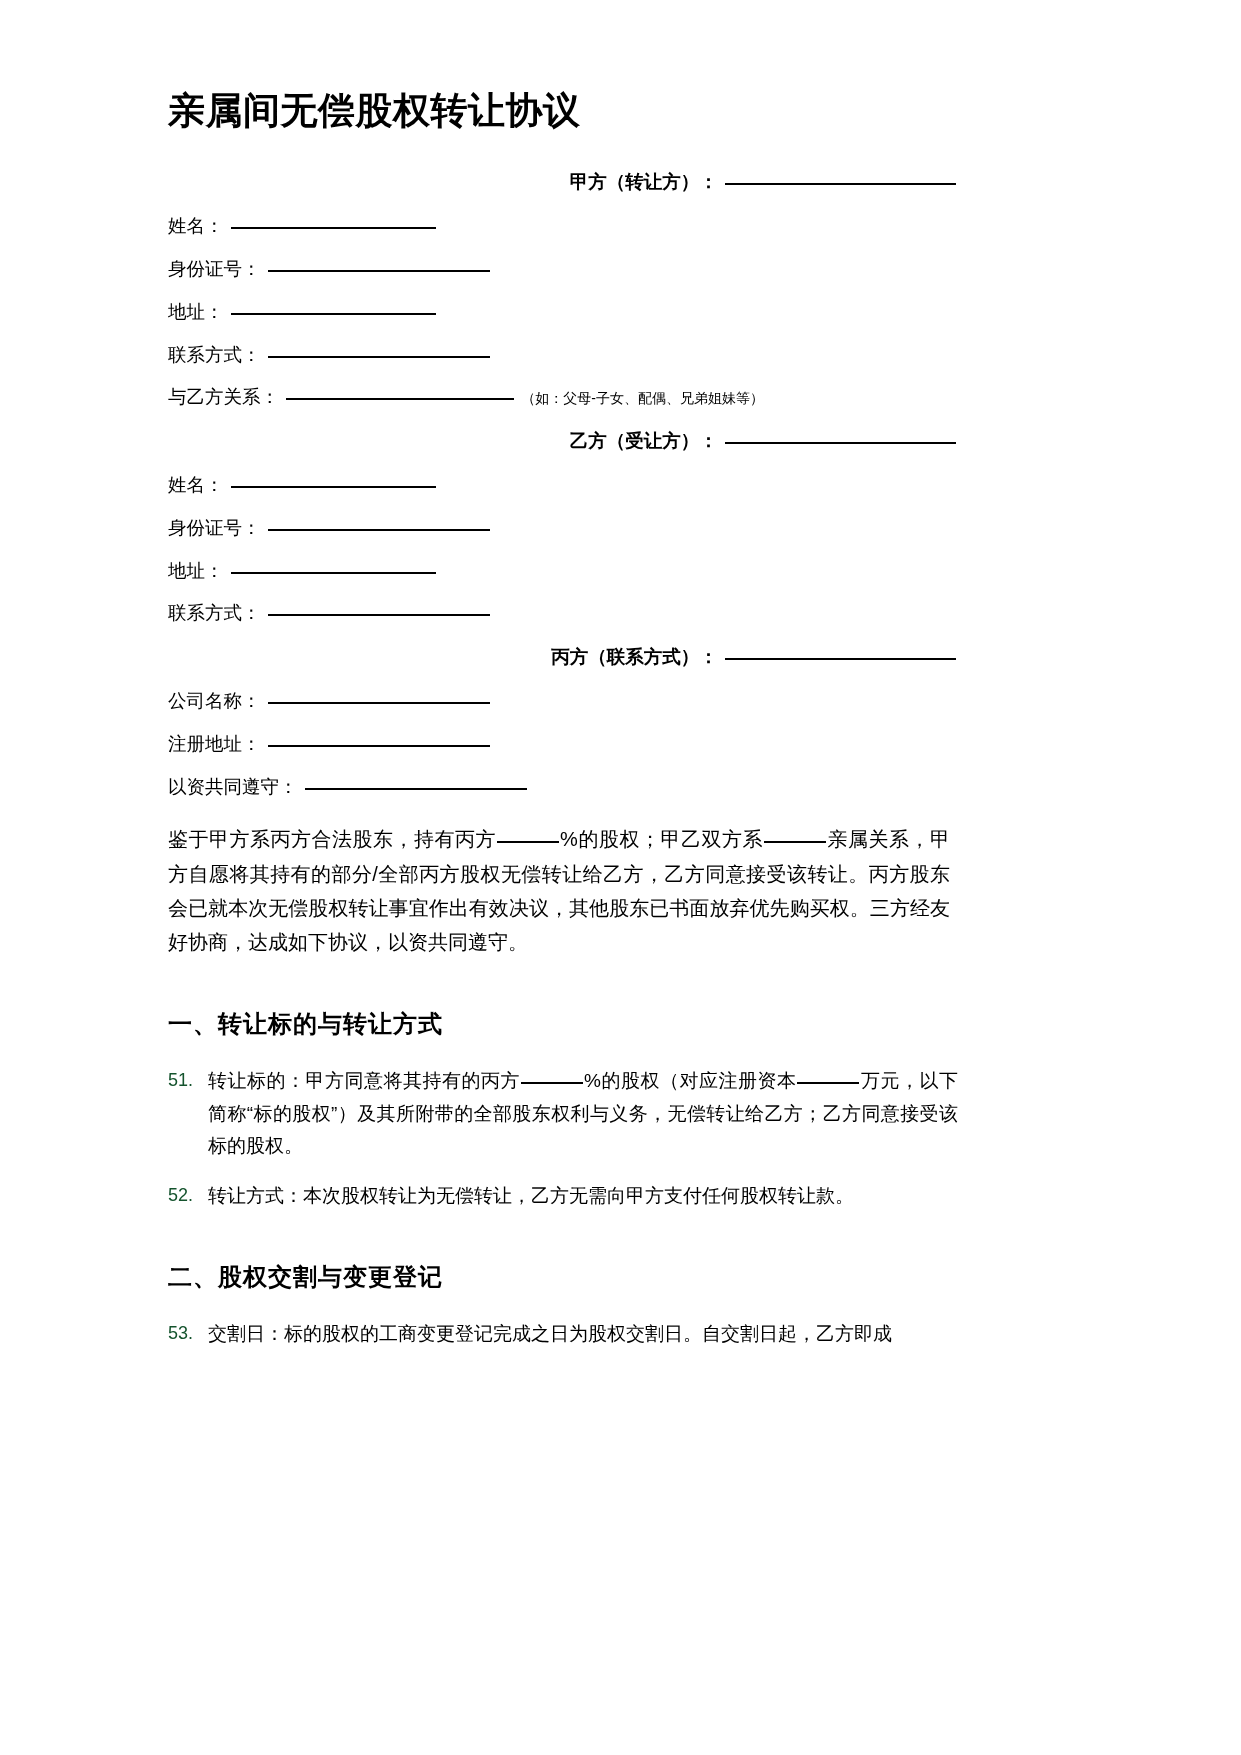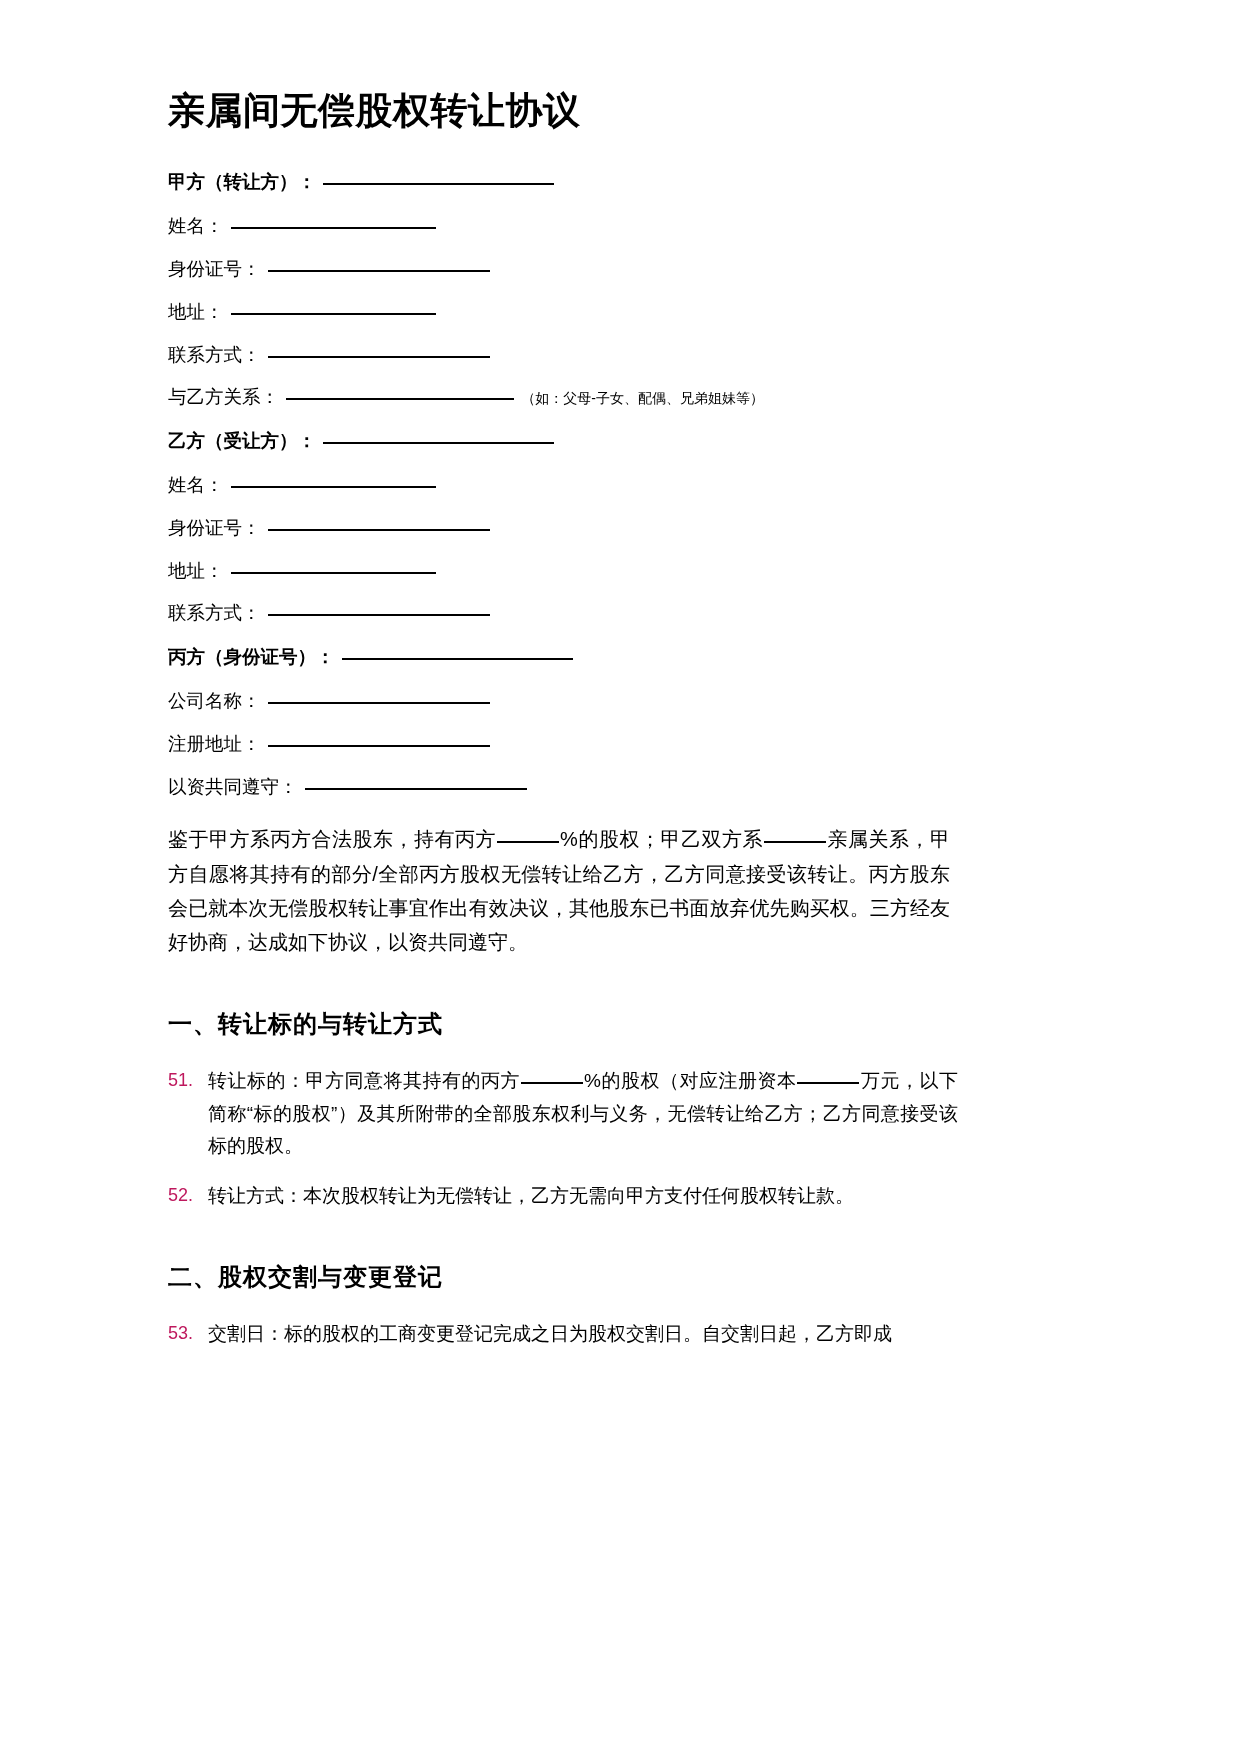--- a/index.html
+++ b/index.html
@@ -45,20 +45,21 @@
     font-size: 18.5px;
     line-height: 1.0;
     padding: 12.2px 0;
     white-space: nowrap;
     display: block;
   }
   .field-line.party-head {
     font-weight: bold;
     padding-top: 13px;
     padding-bottom: 13px;
+    text-align: right;
   }
   .field-label { }
   .blank {
     display: inline-block;
     border-bottom: 2px solid #000;
     vertical-align: baseline;
     position: relative;
     top: -3px;
     margin: 0 2px;
   }
@@ -100,21 +101,21 @@
   
   .clause {
     display: flex;
     align-items: flex-start;
     font-size: 19px;
     line-height: 1.72;
     margin-bottom: 17px;
     width: 790px;
   }
   .clause-num {
-    color: #be185d;
+    color: #14532d;
     flex: 0 0 auto;
     min-width: 34px;
     font-size: 18px;
     padding-right: 6px;
     line-height: 1.72;
   }
   .clause-body {
     flex: 1 1 auto;
     text-align: justify;
     text-justify: inter-ideograph;
@@ -171,21 +172,21 @@
     <div class="field-line">
       <span class="field-label">地址：</span>
       <span class="blank w-short"></span>
     </div>
     <div class="field-line">
       <span class="field-label">联系方式：</span>
       <span class="blank w-med"></span>
     </div>
 
     <div class="field-line party-head">
-      <span>丙方（身份证号）：</span>
+      <span>丙方（联系方式）：</span>
       <span class="blank w-party"></span>
     </div>
 
     <div class="field-line">
       <span class="field-label">公司名称：</span>
       <span class="blank w-med"></span>
     </div>
     <div class="field-line">
       <span class="field-label">注册地址：</span>
       <span class="blank w-med"></span>

